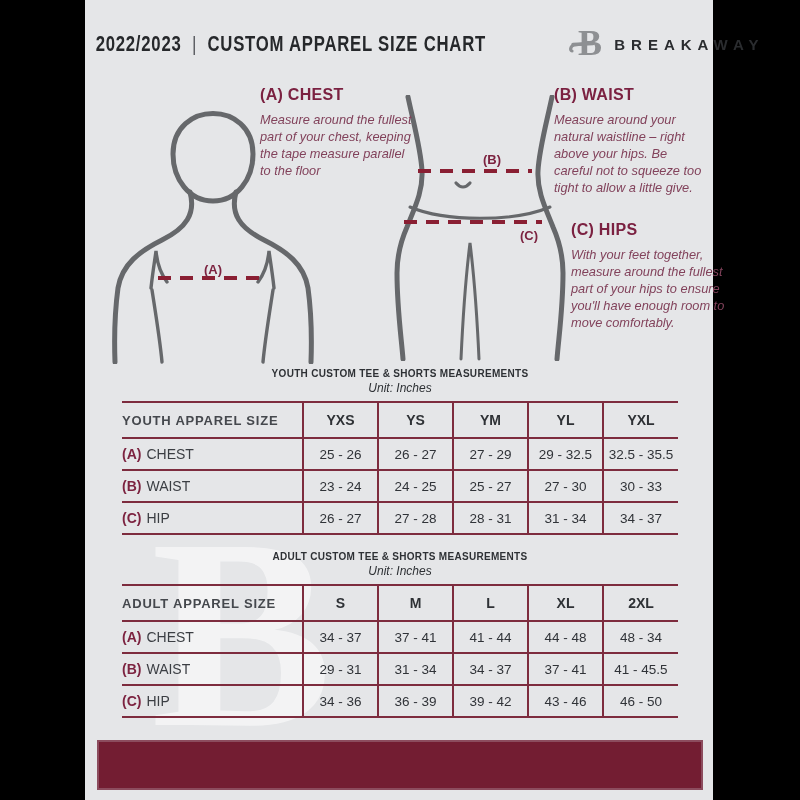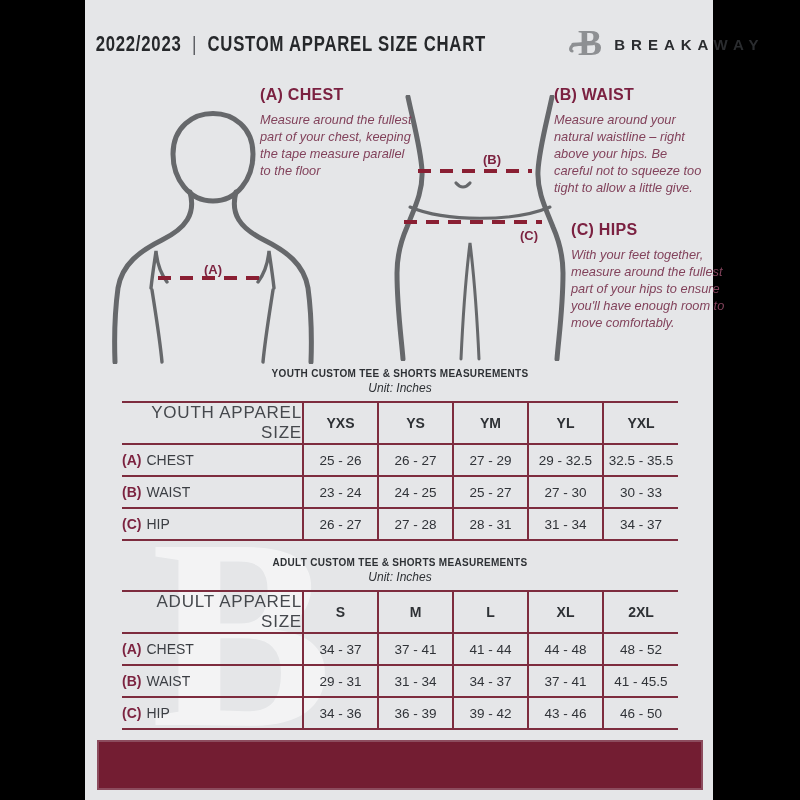--- a/index.html
+++ b/index.html
@@ -63,22 +63,22 @@
   .size-table th,.size-table td{
     border-top:2px solid #7d2c3e;border-bottom:2px solid #7d2c3e;
     padding:0;background:transparent;
   }
   .size-table th:not(:first-child),.size-table td:not(:first-child){
     border-left:2px solid #7d2c3e;
   }
   .size-table th{height:34px;}
   .size-table td{height:30px;}
   .hdr-label{
-    text-align:right;padding-left:18px;font-weight:normal;
-    font-size:17px;letter-spacing:.8px;color:#45484d;
+    text-align:left;padding-left:18px;font-weight:bold;
+    font-size:13px;letter-spacing:.8px;color:#45484d;
   }
   .hdr-size{text-align:center;font-weight:bold;font-size:14px;color:#2e3135;}
   .row-label{text-align:left;padding-left:18px;font-size:14px;color:#3b3e43;}
   .row-key{font-weight:bold;color:#7c2340;margin-right:5px;}
   .cell-val{text-align:center;font-size:13.5px;color:#303338;}
   
   .watermark{
     position:absolute;left:66px;top:498px;z-index:0;
     font-family:"Liberation Serif",serif;font-weight:bold;
     font-size:272px;line-height:1;color:#ffffff;opacity:.55;
@@ -232,21 +232,21 @@
         <th class="hdr-size">2XL</th>
       </tr>
       <tr>
         <td class="row-label">
           <span class="row-key">(A)</span><span>CHEST</span>
         </td>
         <td class="cell-val">34 - 37</td>
         <td class="cell-val">37 - 41</td>
         <td class="cell-val">41 - 44</td>
         <td class="cell-val">44 - 48</td>
-        <td class="cell-val">48 - 52</td>
+        <td class="cell-val">48 - 34</td>
       </tr>
       <tr>
         <td class="row-label">
           <span class="row-key">(B)</span><span>WAIST</span>
         </td>
         <td class="cell-val">29 - 31</td>
         <td class="cell-val">31 - 34</td>
         <td class="cell-val">34 - 37</td>
         <td class="cell-val">37 - 41</td>
         <td class="cell-val">41 - 45.5</td>

